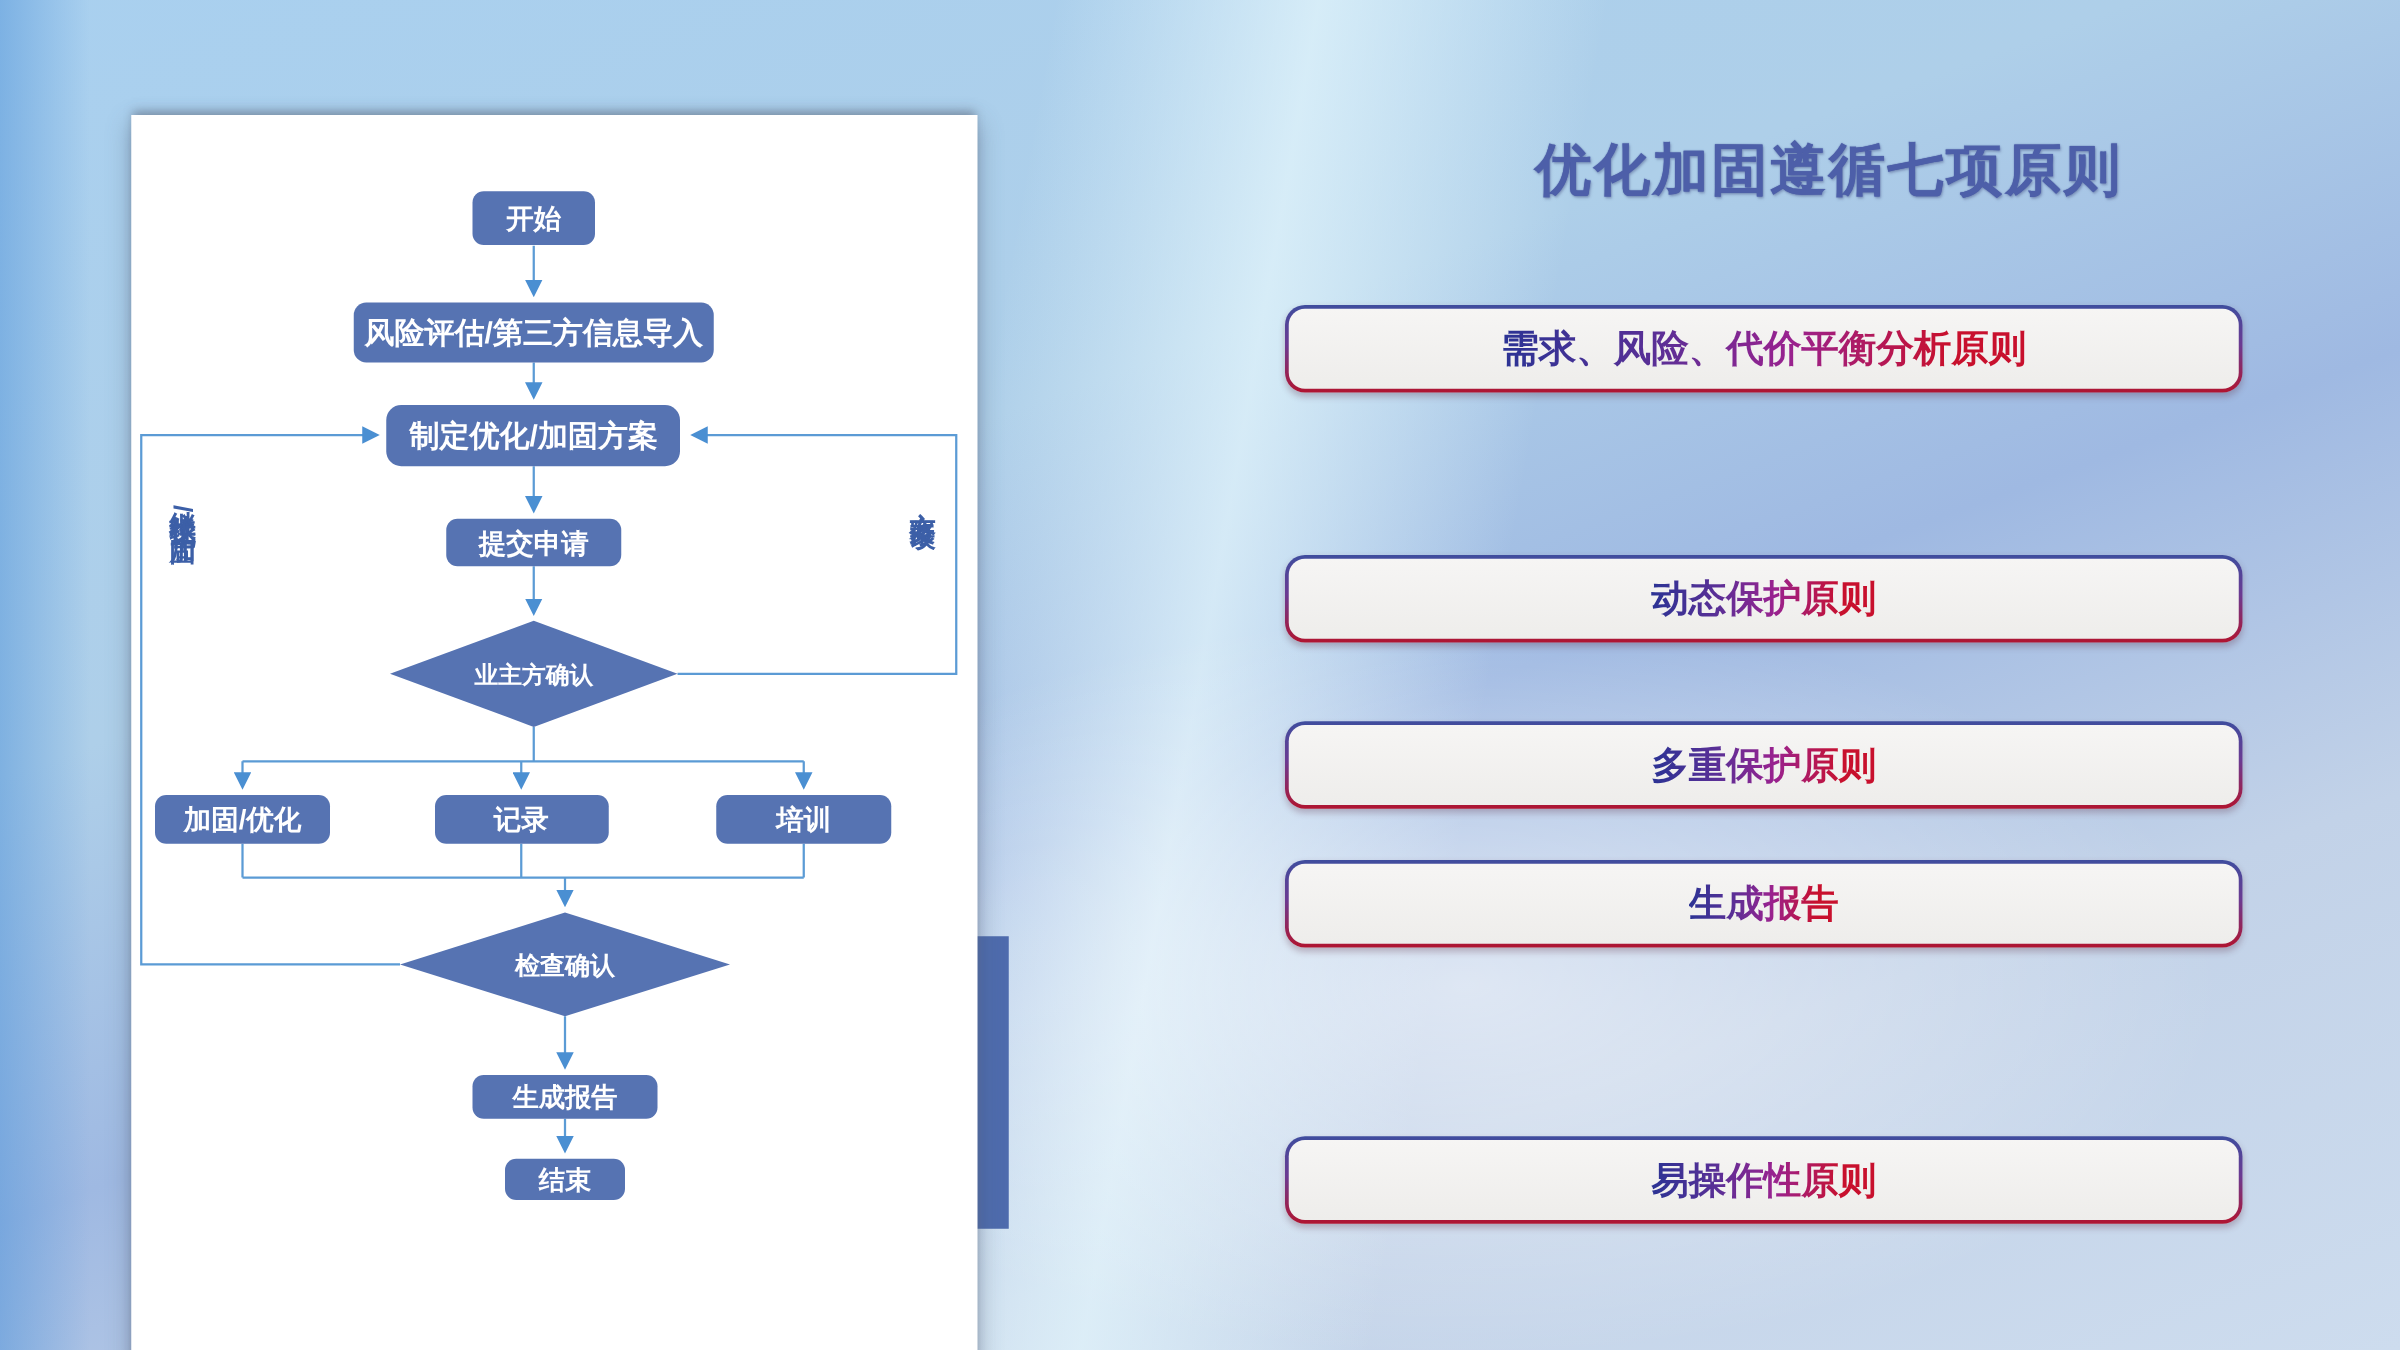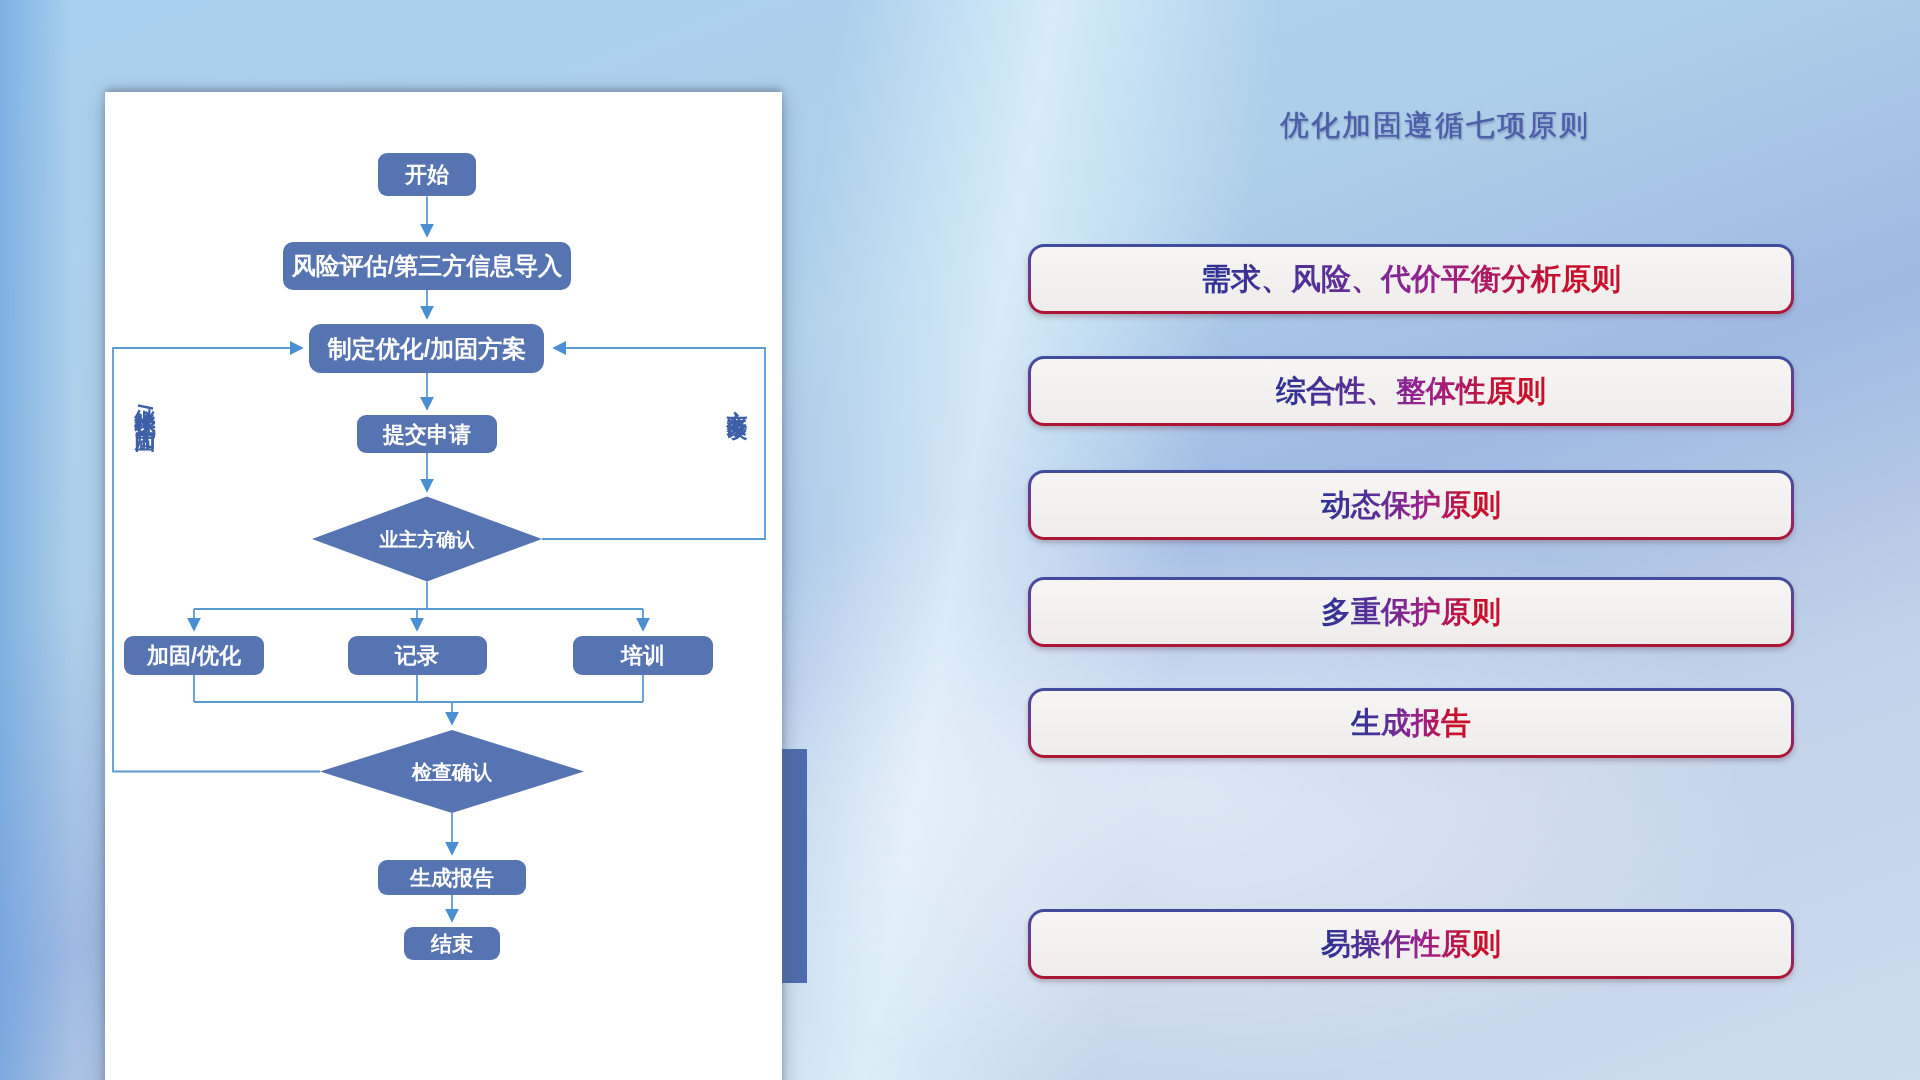--- a/index.html
+++ b/index.html
@@ -32,22 +32,22 @@
     color:#3c5fa7;line-height:1;
   }
   .vlabel.left{left:30px;top:300px;height:160px;}
   .vlabel.right{left:622px;top:301px;height:96px;}
   svg text{
     font-family:"Liberation Sans","DejaVu Sans",sans-serif;
     font-weight:bold;fill:#ffffff;text-anchor:middle;
   }
   
   .panel-title{
-    position:absolute;left:1052px;top:106px;width:766px;
-    text-align:center;font-size:29px;font-weight:400;letter-spacing:2px;
+    position:absolute;left:1080px;top:106px;width:766px;
+    text-align:center;font-size:45px;font-weight:700;letter-spacing:2px;
     color:#4d5fa9;
     text-shadow:0 0 1px #3a4a96, 1px 2px 2px rgba(60,70,120,.35);
   }
   .principle{
     position:absolute;left:1028px;width:766px;height:70px;
     border-radius:16px;padding:3px;box-sizing:border-box;
     background:linear-gradient(180deg,#3f4d9e 0%,#6b3a92 45%,#b01430 100%);
     box-shadow:0 3px 5px rgba(90,40,60,.28);
   }
   .principle-inner{
@@ -139,26 +139,21 @@
     <div class="vlabel right">方案修改</div>
   </div>
 
   <div class="panel-title">优化加固遵循七项原则</div>
 
   <div class="principle" style="top:244px">
     <div class="principle-inner">
       <span class="principle-text">需求、风险、代价平衡分析原则</span>
     </div>
   </div>
-  <div class="principle" style="top:356px">
-    <div class="principle-inner">
-      <span class="principle-text">综合性、整体性原则</span>
-    </div>
-  </div>
-  <div class="principle" style="top:470px">
+  <div class="principle" style="top:444px">
     <div class="principle-inner">
       <span class="principle-text">动态保护原则</span>
     </div>
   </div>
   <div class="principle" style="top:577px">
     <div class="principle-inner">
       <span class="principle-text">多重保护原则</span>
     </div>
   </div>
   <div class="principle" style="top:688px">

